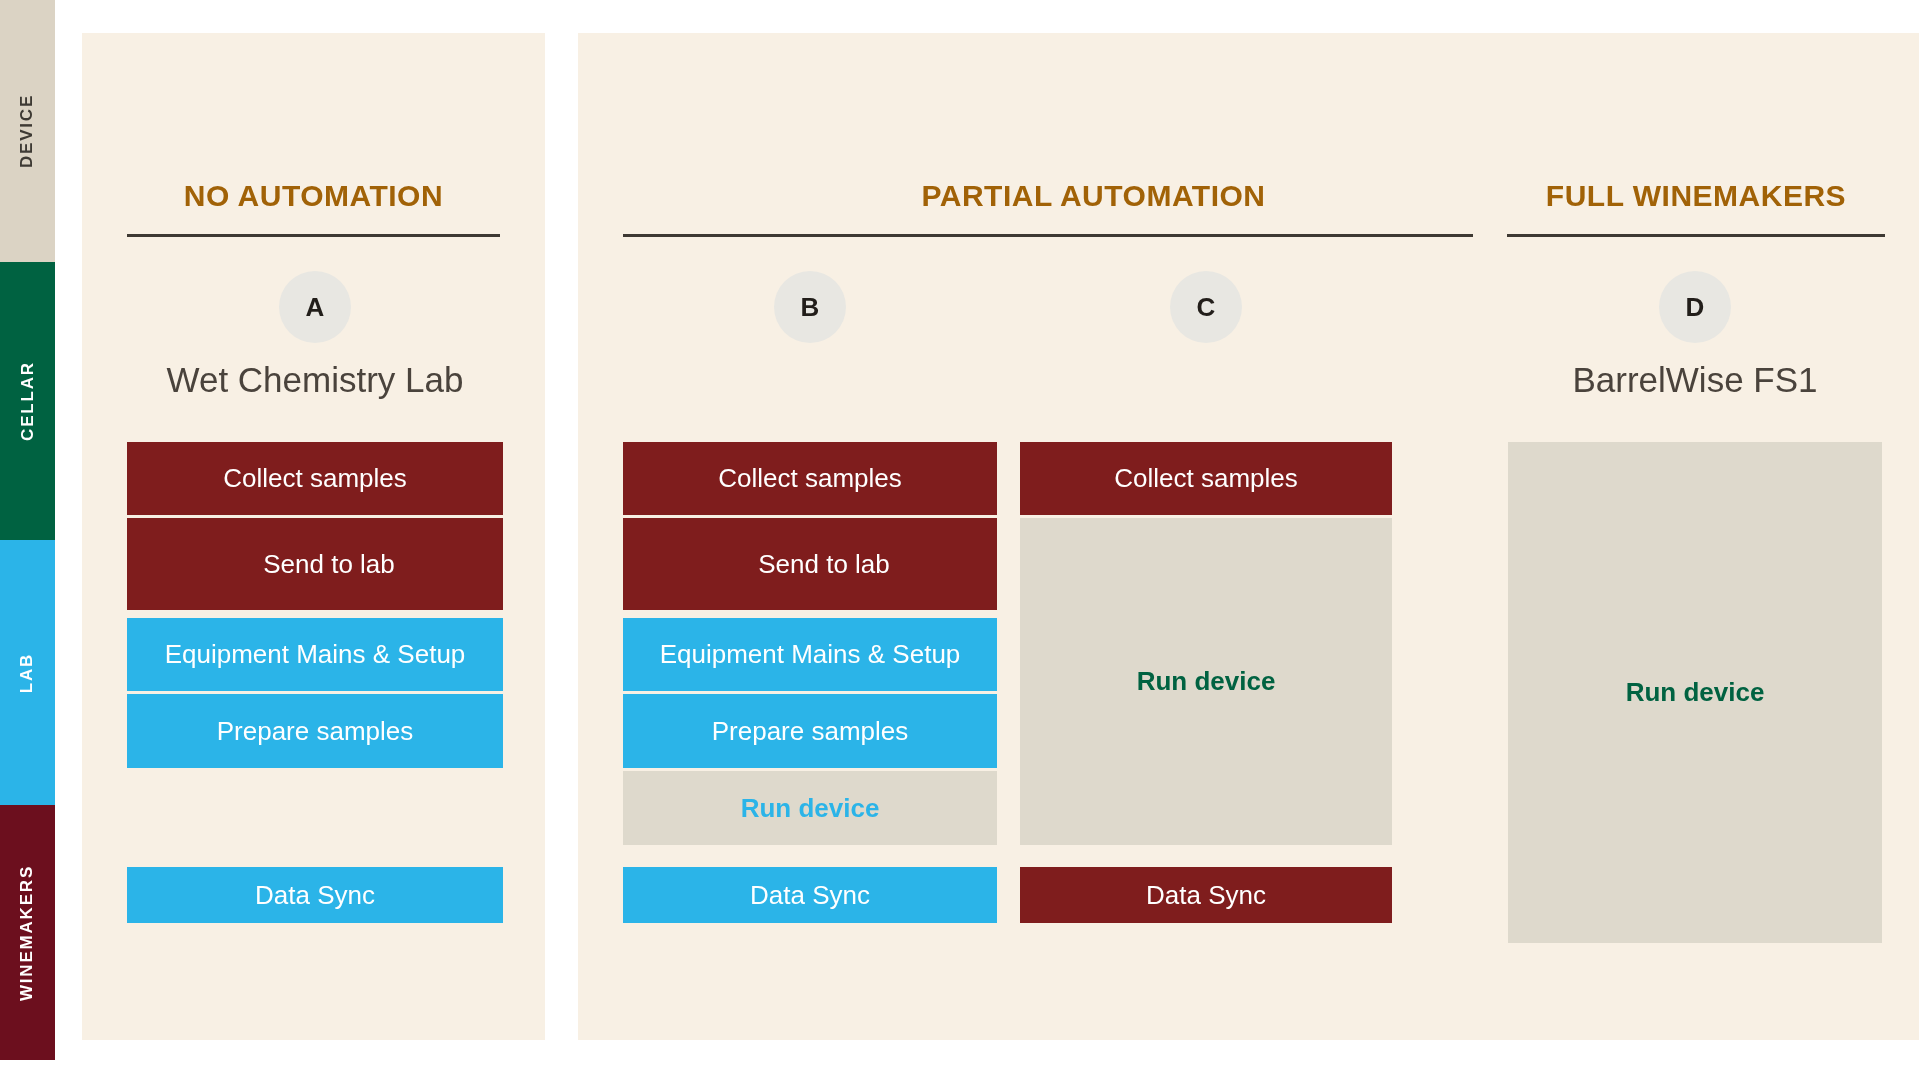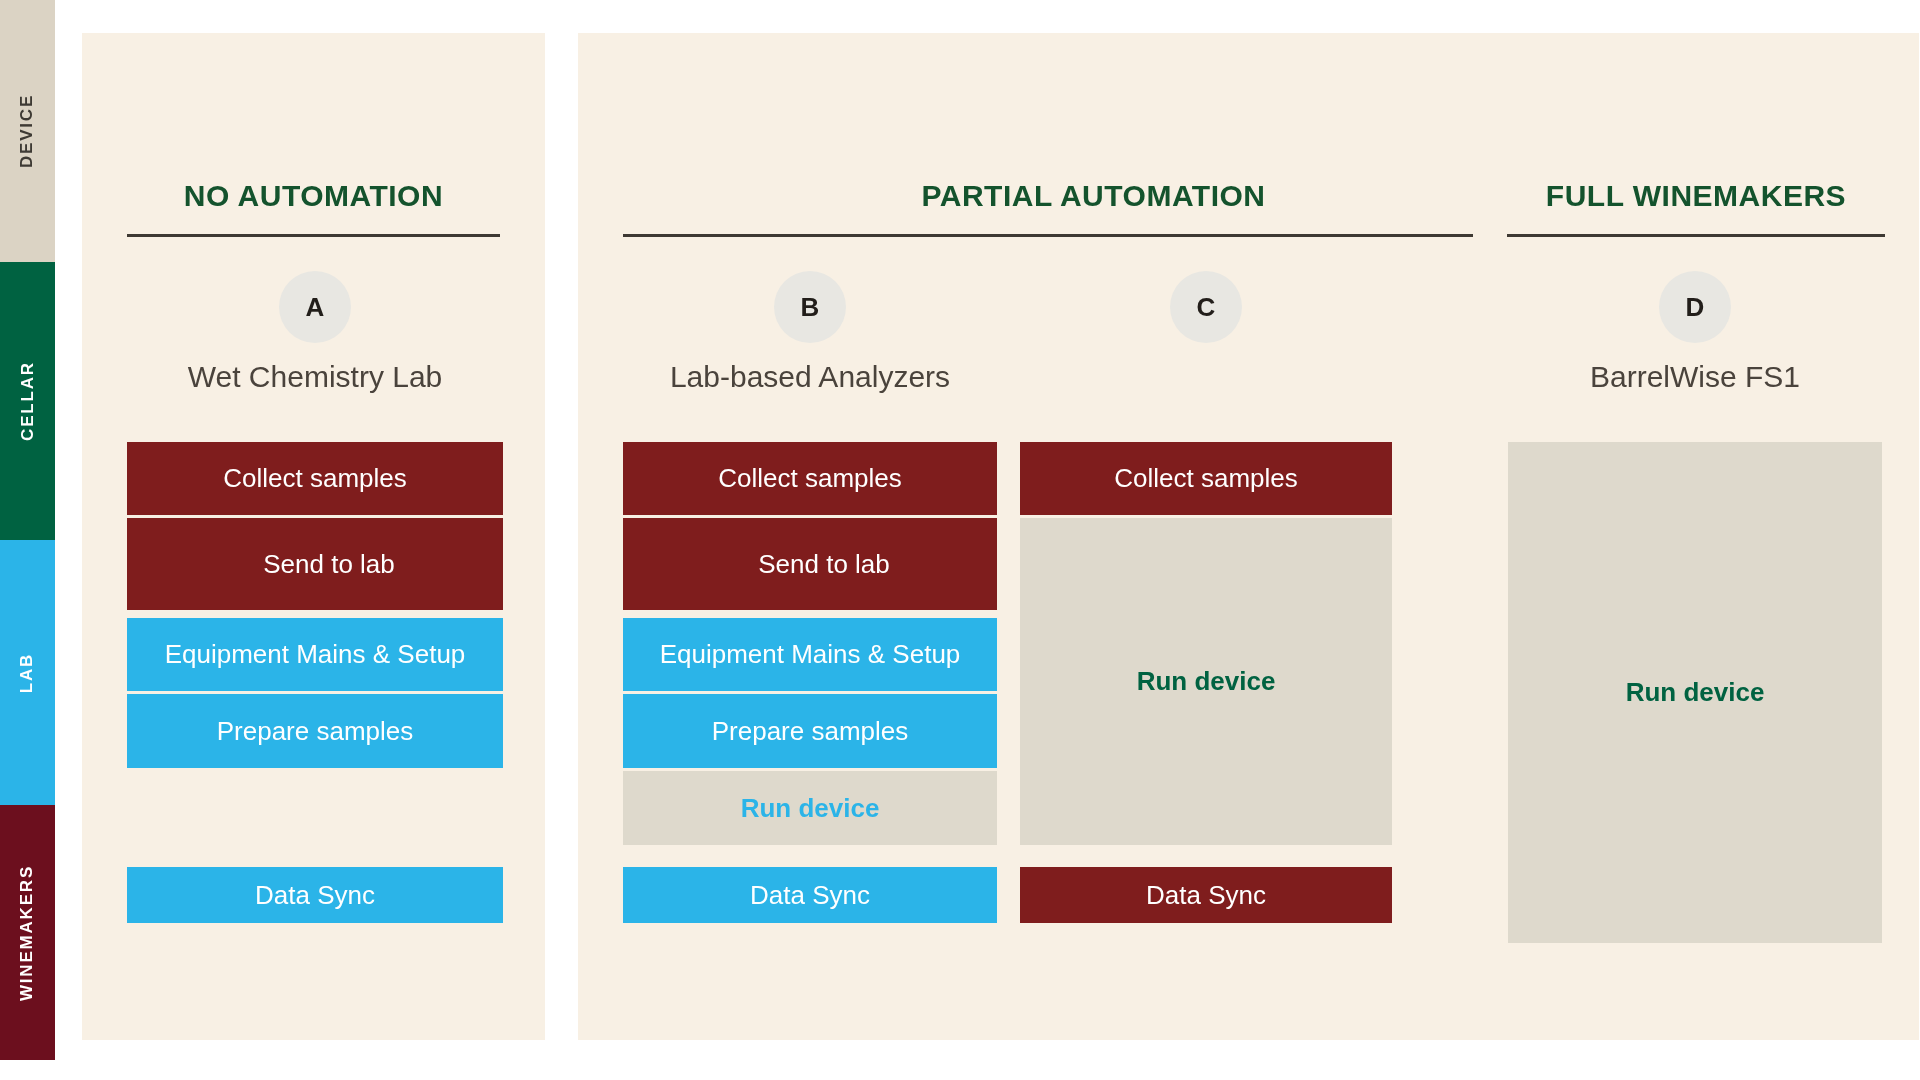--- a/index.html
+++ b/index.html
@@ -28,41 +28,41 @@
   .panel { position:absolute; top:33px; height:1007px; background:#f8f0e4; }
   #panel-1 { left:82px;   width:463px; }
   #panel-2 { left:578px;  width:1031px; }
   #panel-3 { left:1473px; width:446px; }
 
   .section-header {
     position:absolute; top:146px; left:45px; right:45px;
     text-align:center; padding-bottom:21px;
     border-bottom:3px solid #3e3933;
     font-weight:bold; font-size:30px; letter-spacing:0.5px;
-    color:#14532d;
+    color:#a16207;
   }
   #panel-3 .section-header { left:34px; right:34px; }
 
   
   .col { position:absolute; top:33px; height:1007px; }
   #col-a { left:127px;  width:376px; }
   #col-b { left:623px;  width:374px; }
   #col-c { left:1020px; width:372px; }
   #col-d { left:1508px; width:374px; }
 
   .badge {
     position:absolute; top:238px; left:50%; transform:translateX(-50%);
     width:72px; height:72px; border-radius:50%;
     background:#e8e7e2; color:#221e1a;
     display:flex; align-items:center; justify-content:center;
     font-weight:bold; font-size:26px;
   }
   .col-title {
     position:absolute; top:327px; left:-50px; right:-50px;
-    text-align:center; font-size:30px; font-weight:500; color:#4a433c;
+    text-align:center; font-size:35px; font-weight:500; color:#4a433c;
   }
 
   .step {
     position:absolute; left:0; right:0;
     display:flex; align-items:center; justify-content:center;
     font-size:26px; color:#ffffff; text-align:center;
   }
   .step.cellar { background:#7f1d1d; }
   .step.lab    { background:#2bb4e8; }
   .step.device { background:#ded9cc; font-weight:bold; }
@@ -111,21 +111,20 @@
     <div class="col-title">Wet Chemistry Lab</div>
     <div class="step cellar row1">Collect samples</div>
     <div class="step cellar row2">Send to lab</div>
     <div class="step lab row3">Equipment Mains &amp; Setup</div>
     <div class="step lab row4">Prepare samples</div>
     <div class="step lab row6">Data Sync</div>
   </div>
 
   <div class="col" id="col-b">
     <div class="badge">B</div>
-    <div class="col-title">Lab-based Analyzers</div>
     <div class="step cellar row1">Collect samples</div>
     <div class="step cellar row2">Send to lab</div>
     <div class="step lab row3">Equipment Mains &amp; Setup</div>
     <div class="step lab row4">Prepare samples</div>
     <div class="step device text-blue row5">Run device</div>
     <div class="step lab row6">Data Sync</div>
   </div>
 
   <div class="col" id="col-c">
     <div class="badge">C</div>

